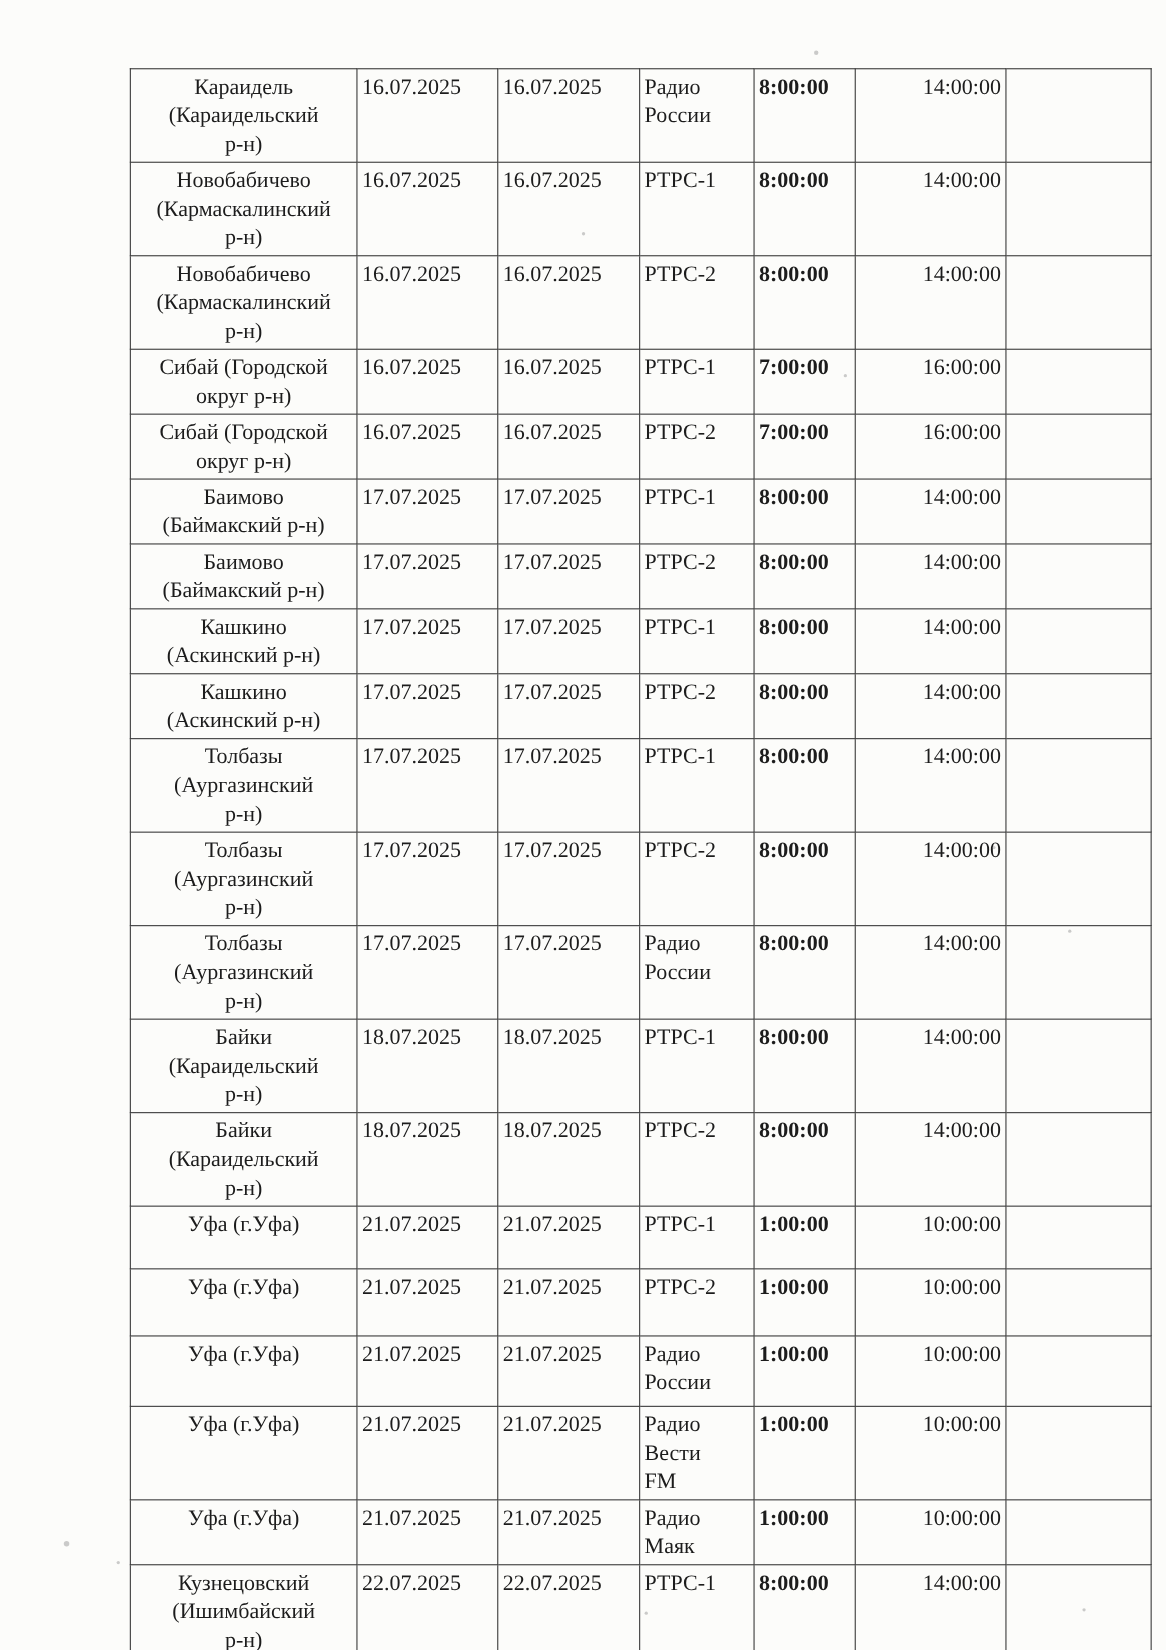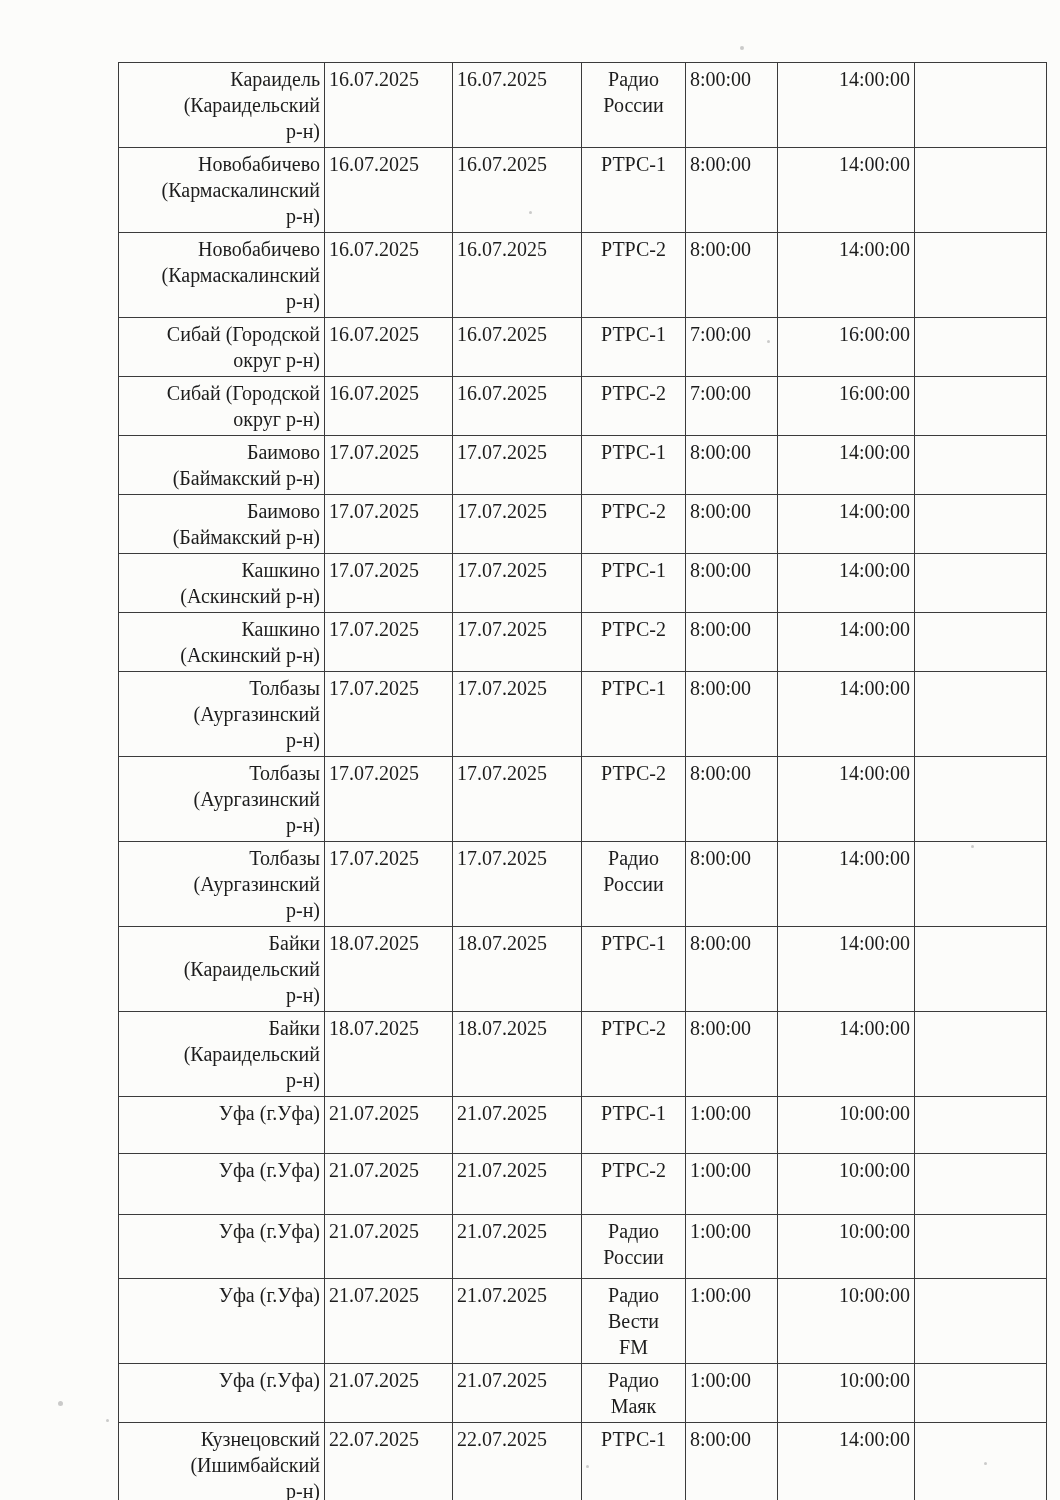--- a/index.html
+++ b/index.html
@@ -29,24 +29,24 @@
   }
   table.sched td {
     border: 1.5px solid #3b3b3b;
     vertical-align: top;
     font-size: 20px;
     line-height: 26px;
     padding: 3px 4px;
     white-space: pre-line;
     overflow: hidden;
   }
-  td.c-loc  { text-align: right;  padding-left: 9px; }
+  td.c-loc  { text-align: center;  padding-left: 9px; }
   td.c-date { text-align: left; }
-  td.c-ch   { text-align: center;  padding-left: 8px; margin-left: 20px; }
-  td.c-t1   { text-align: left;  padding-left: 8px; }
+  td.c-ch   { text-align: left;  padding-left: 8px; margin-left: 20px; }
+  td.c-t1   { text-align: left;  padding-left: 8px; font-weight: bold; }
   td.c-t2   { text-align: right; }
   td.c-empty{ }
   .speck {
     position: absolute;
     background: #8d8d8d;
     border-radius: 50%;
     opacity: 0.45;
   }
 </style>
 </head>

